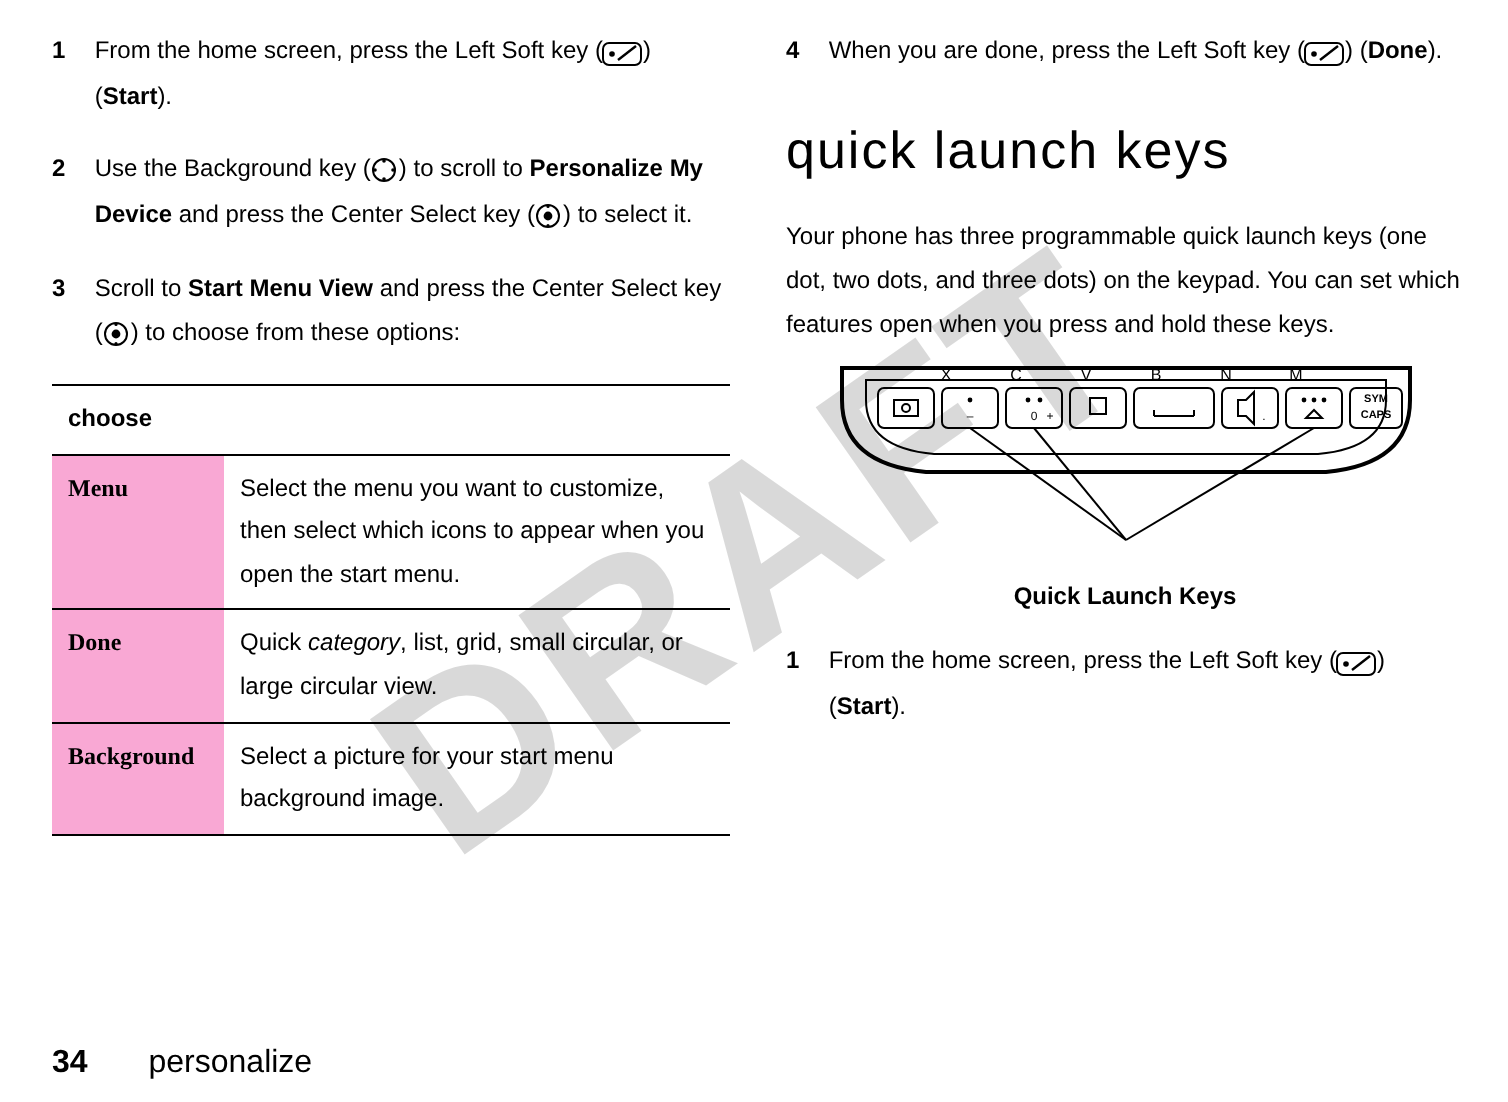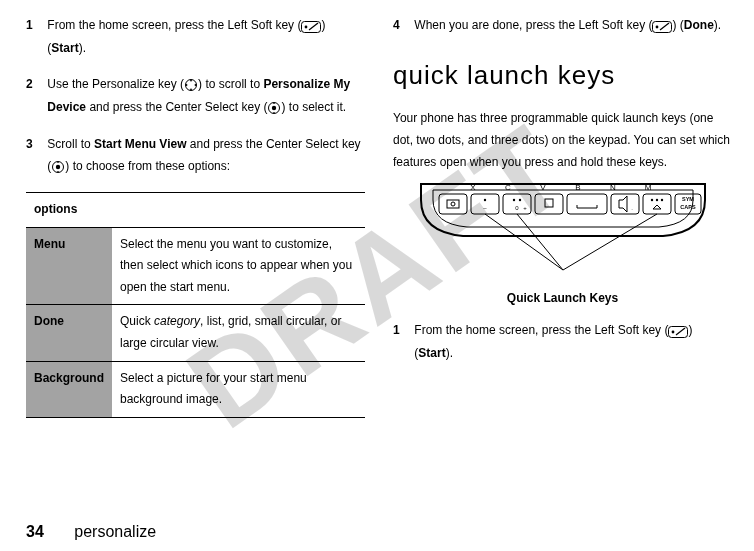--- a/index.html
+++ b/index.html
@@ -66,22 +66,22 @@
     padding: 6px 8px;
     text-align: left;
     vertical-align: top;
     line-height: 1.8;
   }
   table.opts th {
     font-weight: bold;
     background: #fff;
   }
   table.opts td.lbl {
-    background: #a3a3a3;
-    font-family: Liberation Sans, sans-serif;
+    background: #f9a8d4;
+    font-family: Liberation Serif, serif;
     font-stretch: condensed;
     font-weight: bold;
     width: 70px;
   }
   .h2 {
     font-size: 26px;
     letter-spacing: 1px;
     margin: 12px 0 8px 0;
     font-weight: normal;
   }
@@ -112,21 +112,21 @@
               <rect x="0.5" y="0.5" width="19" height="11" rx="3" fill="none" stroke="#000"></rect>
               <circle cx="5" cy="6" r="1.4" fill="#000"></circle>
               <line x1="8" y1="9" x2="17" y2="2" stroke="#000" stroke-width="1.2"></line>
             </svg></span><span>) (</span><span class="cond">Start</span><span>).</span>
       </span>
     </div>
 
     <div class="step">
       <span class="stepnum">2</span>
       <span class="stepbody">
-        <span>Use the Personalize key (</span><span class="icon dkey"><svg width="14" height="14">
+        <span>Use the Background key (</span><span class="icon dkey"><svg width="14" height="14">
               <circle cx="7" cy="7" r="5.5" fill="none" stroke="#000"></circle>
               <circle cx="7" cy="2.5" r="0.9" fill="#000"></circle>
               <circle cx="7" cy="11.5" r="0.9" fill="#000"></circle>
               <circle cx="2.5" cy="7" r="0.9" fill="#000"></circle>
               <circle cx="11.5" cy="7" r="0.9" fill="#000"></circle>
             </svg></span><span>) to scroll to </span><span class="cond">Personalize My Device</span><span> and press the Center Select key (</span><span class="icon ckey"><svg width="14" height="14">
               <circle cx="7" cy="7" r="5.5" fill="none" stroke="#000"></circle>
               <circle cx="7" cy="7" r="2.2" fill="#000"></circle>
               <circle cx="7" cy="2.2" r="0.8" fill="#000"></circle>
               <circle cx="7" cy="11.8" r="0.8" fill="#000"></circle>
@@ -142,21 +142,21 @@
               <circle cx="7" cy="7" r="2.2" fill="#000"></circle>
               <circle cx="7" cy="2.2" r="0.8" fill="#000"></circle>
               <circle cx="7" cy="11.8" r="0.8" fill="#000"></circle>
             </svg></span><span>) to choose from these options:</span>
       </span>
     </div>
 
     <table class="opts">
       <tbody>
           <tr>
-            <th colspan="2">options</th>
+            <th colspan="2">choose</th>
           </tr>
       <tr>
         <td class="lbl">Menu</td>
         <td>Select the menu you want to customize, then select which icons to appear when you open the start menu.</td>
       </tr>
       <tr>
         <td class="lbl">Done</td>
         <td><span>Quick </span><em class="cat">category</em><span>, list, grid, small circular, or large circular view.</span></td>
       </tr>
       <tr>

